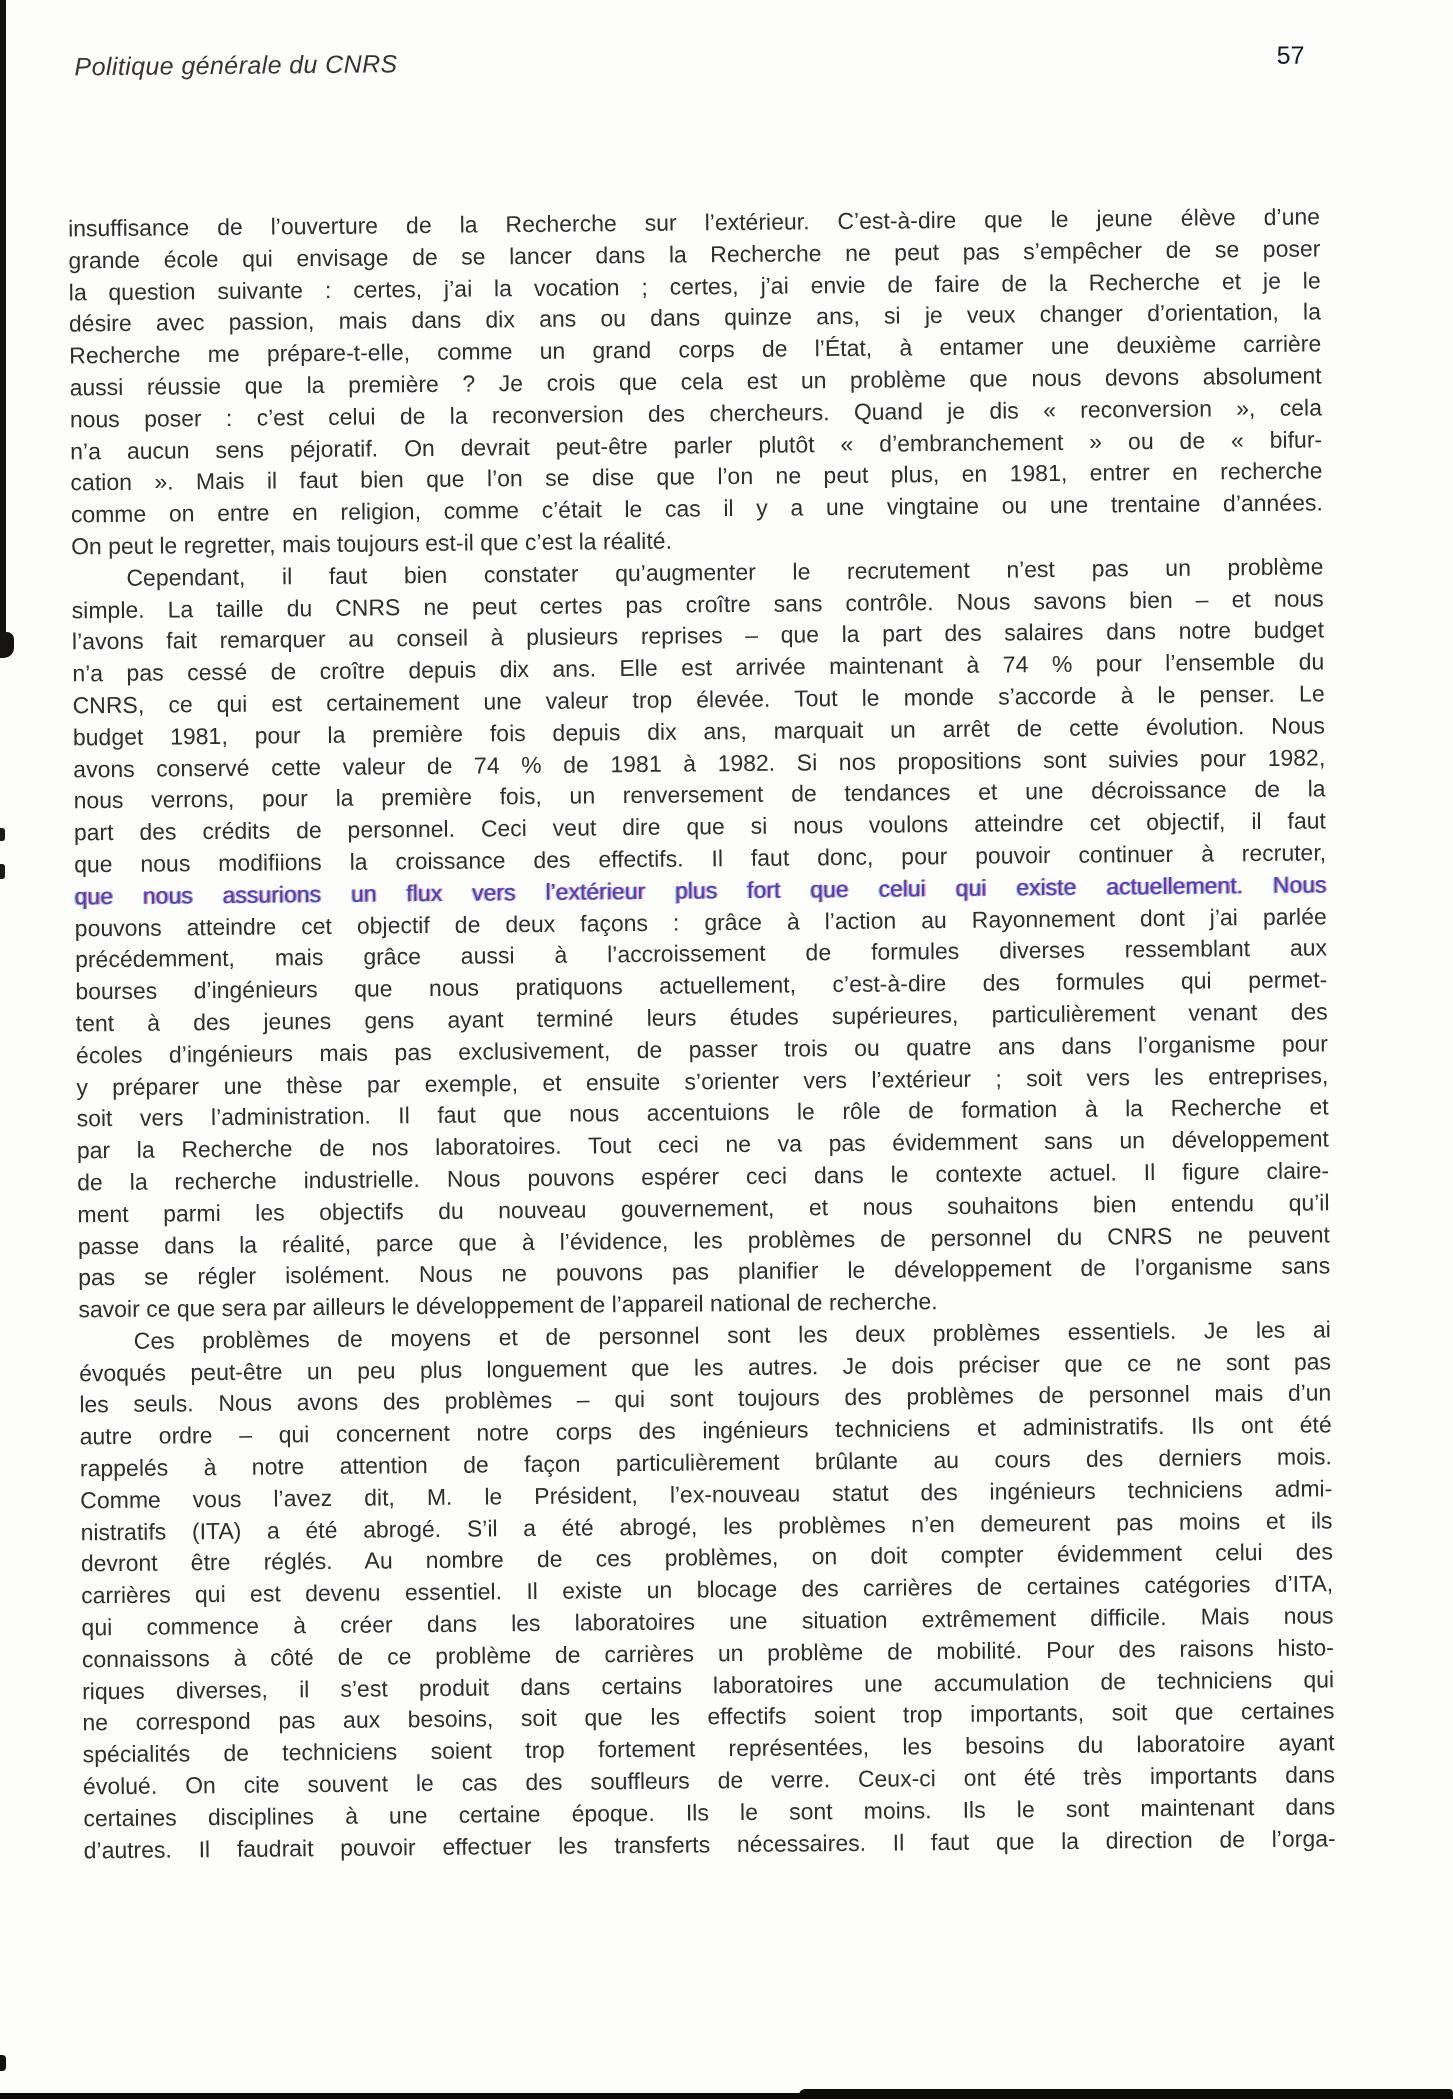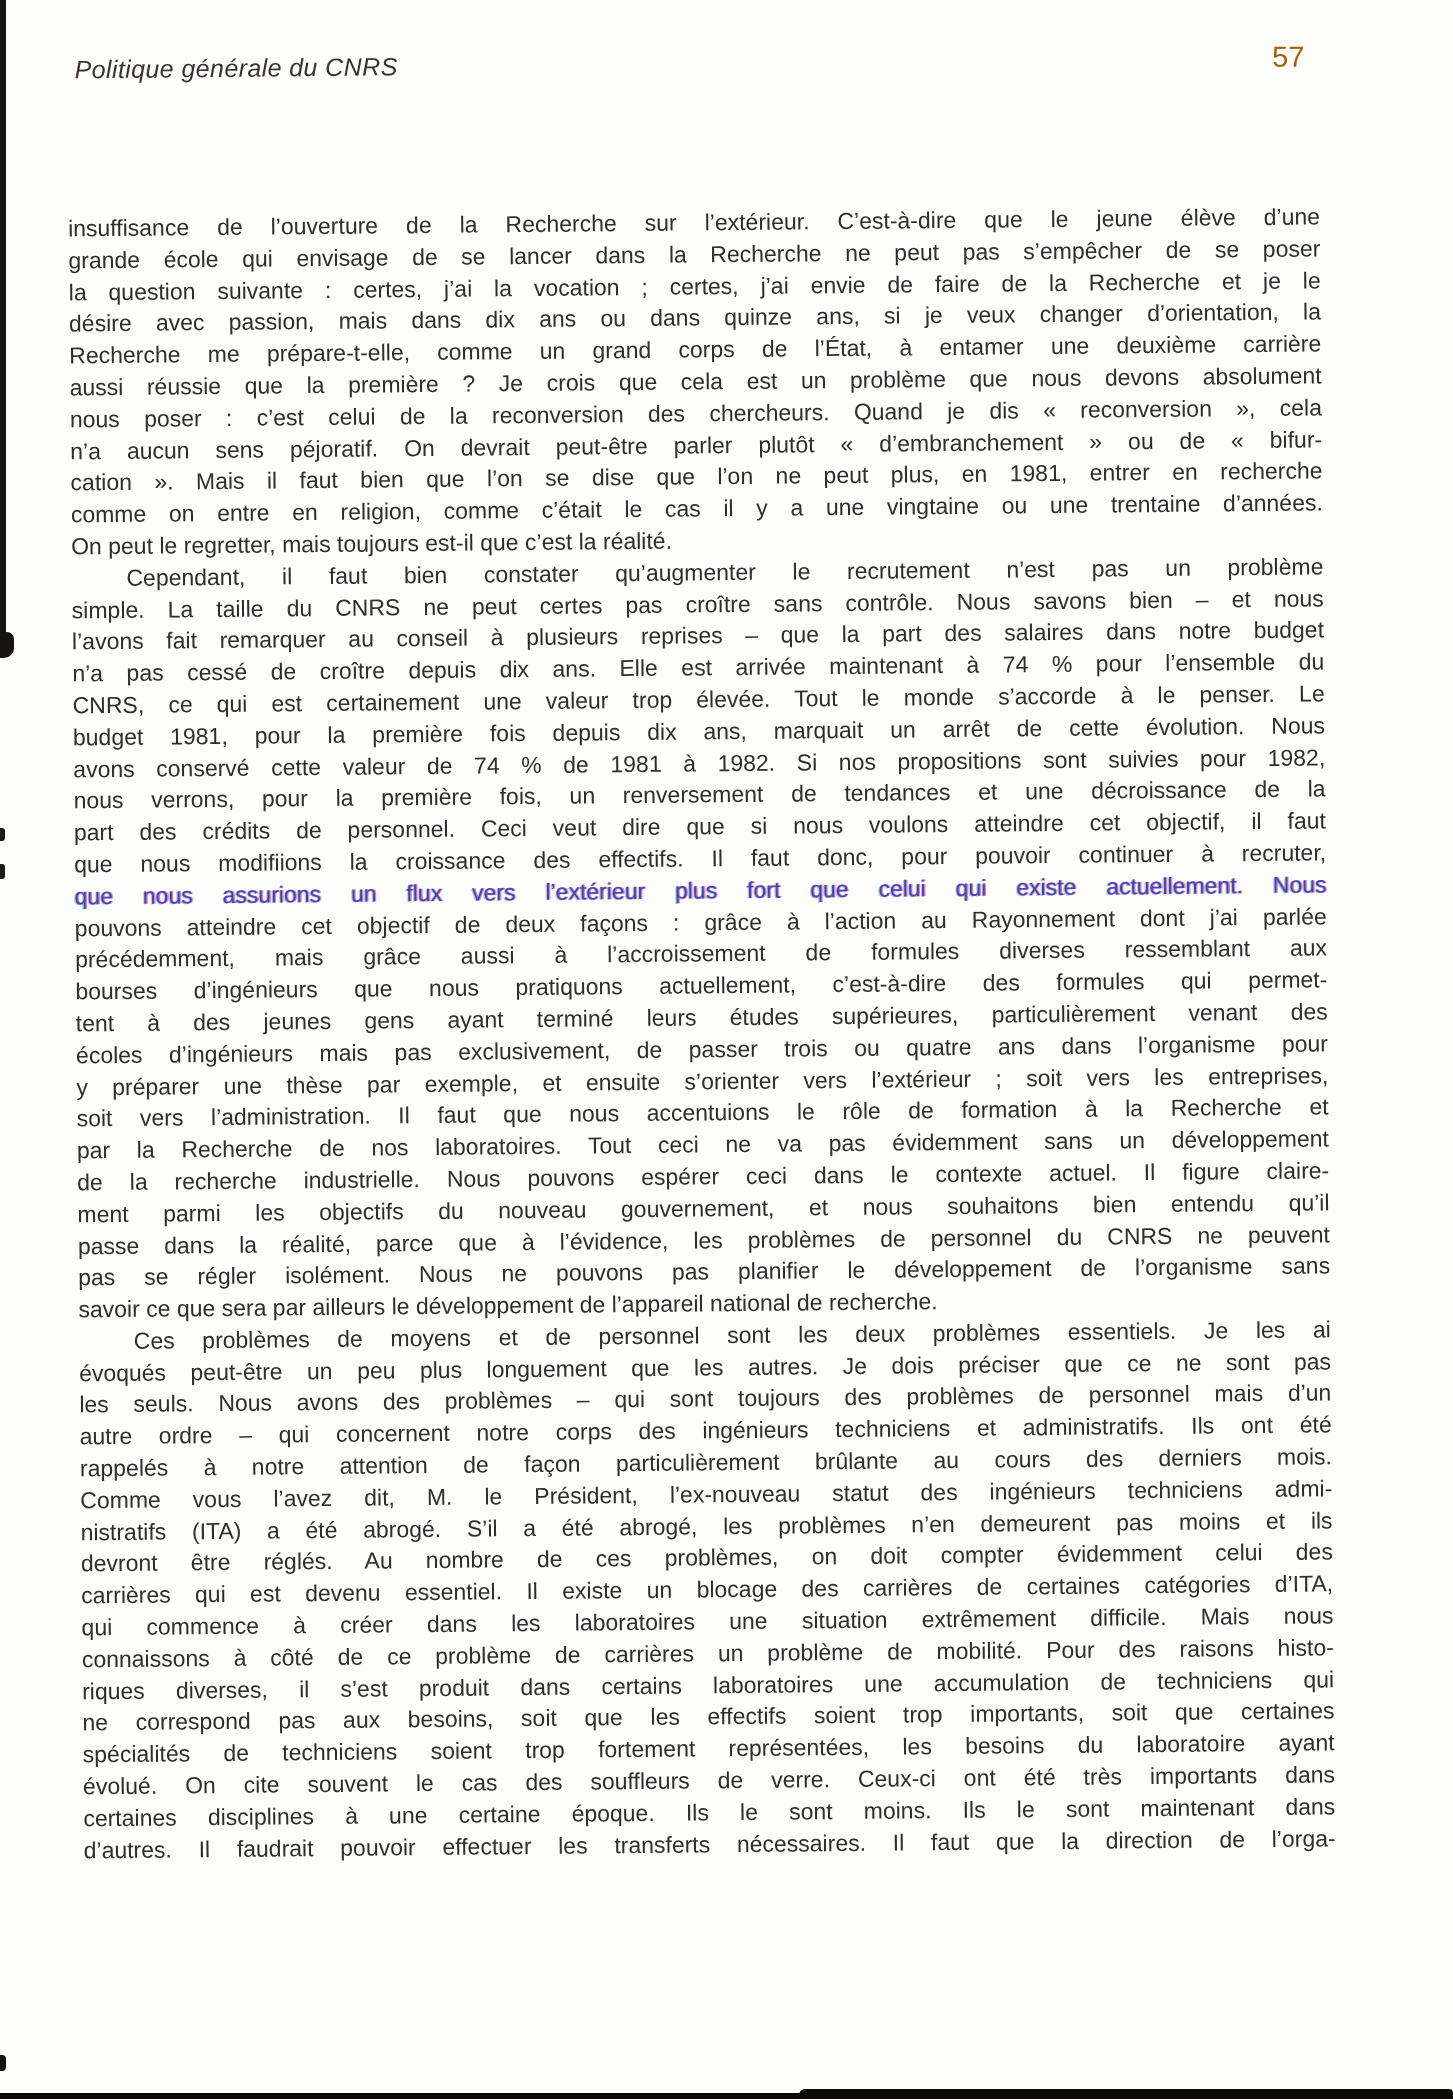--- a/index.html
+++ b/index.html
@@ -22,22 +22,22 @@
     display:flex; justify-content:space-between; align-items:baseline;
   }
   .running-title {
     font-style:italic;
     font-size:25px;
     color:#3a3134;
     letter-spacing:0.4px;
     padding-left:8px;
   }
   .page-number {
-    font-size:29px;
-    color:#a16207;
+    font-size:25px;
+    color:#0f172a;
     padding-right:14px;
   }
   .text-block {
     position:absolute; top:213px; left:0; width:100%;
   }
   .line {
     font-size:23px;
     line-height:31.8px;
     height:31.8px;
     color:#2e2e2e;

